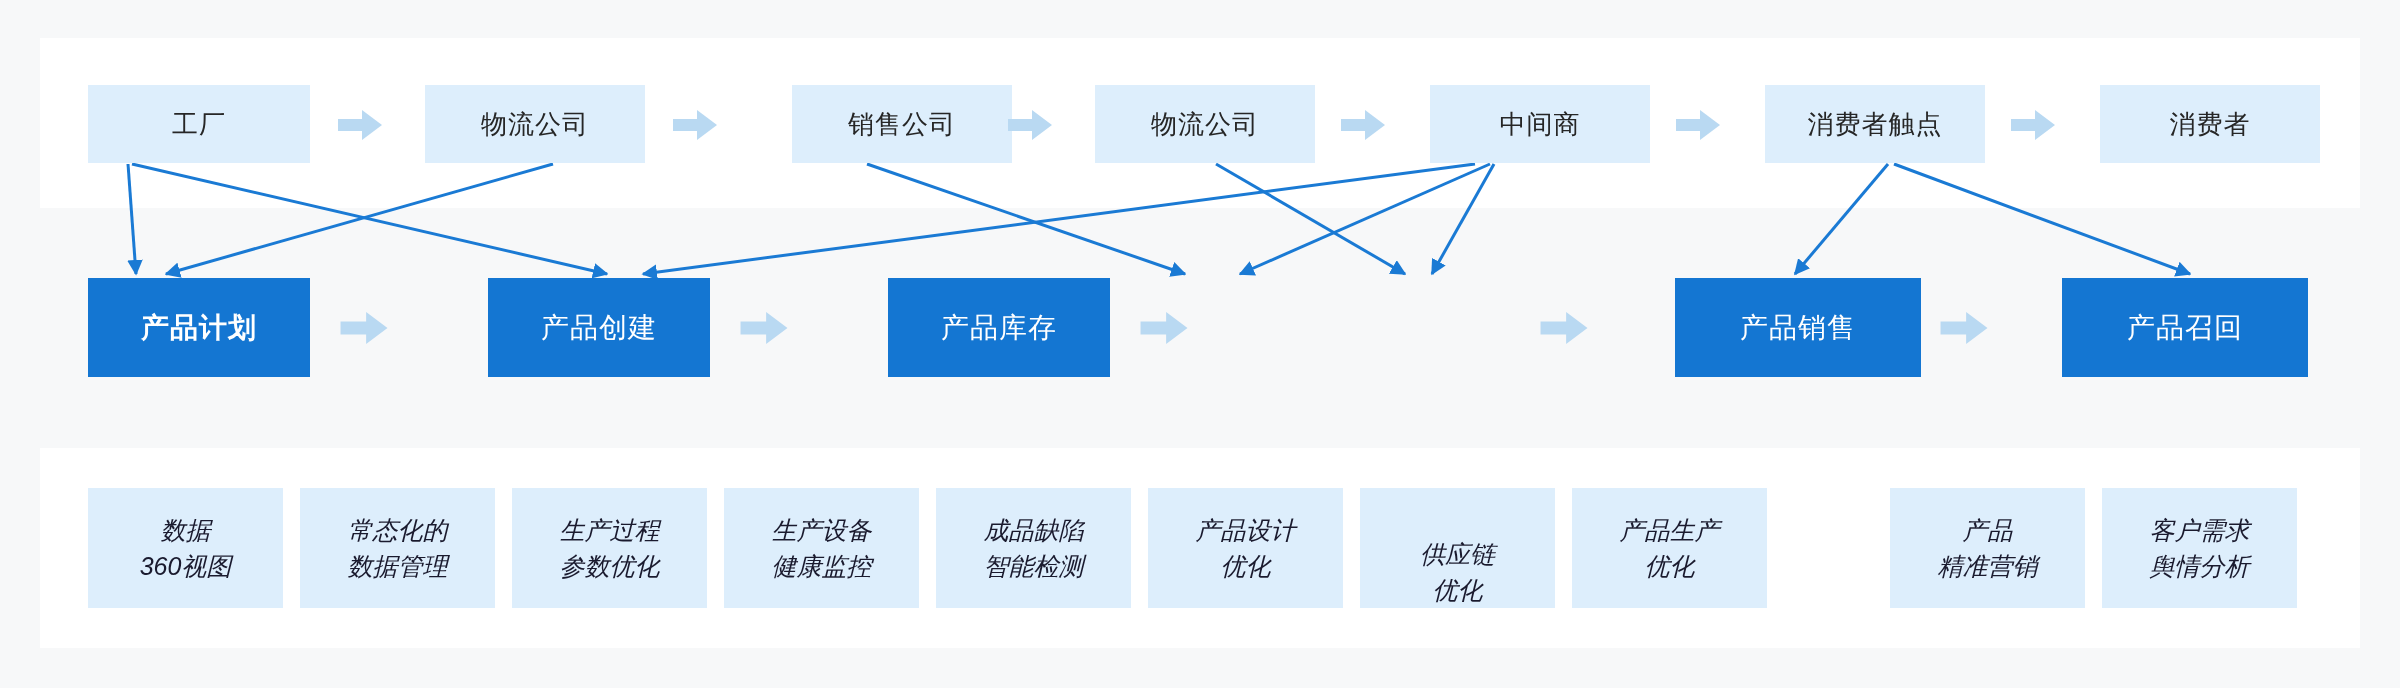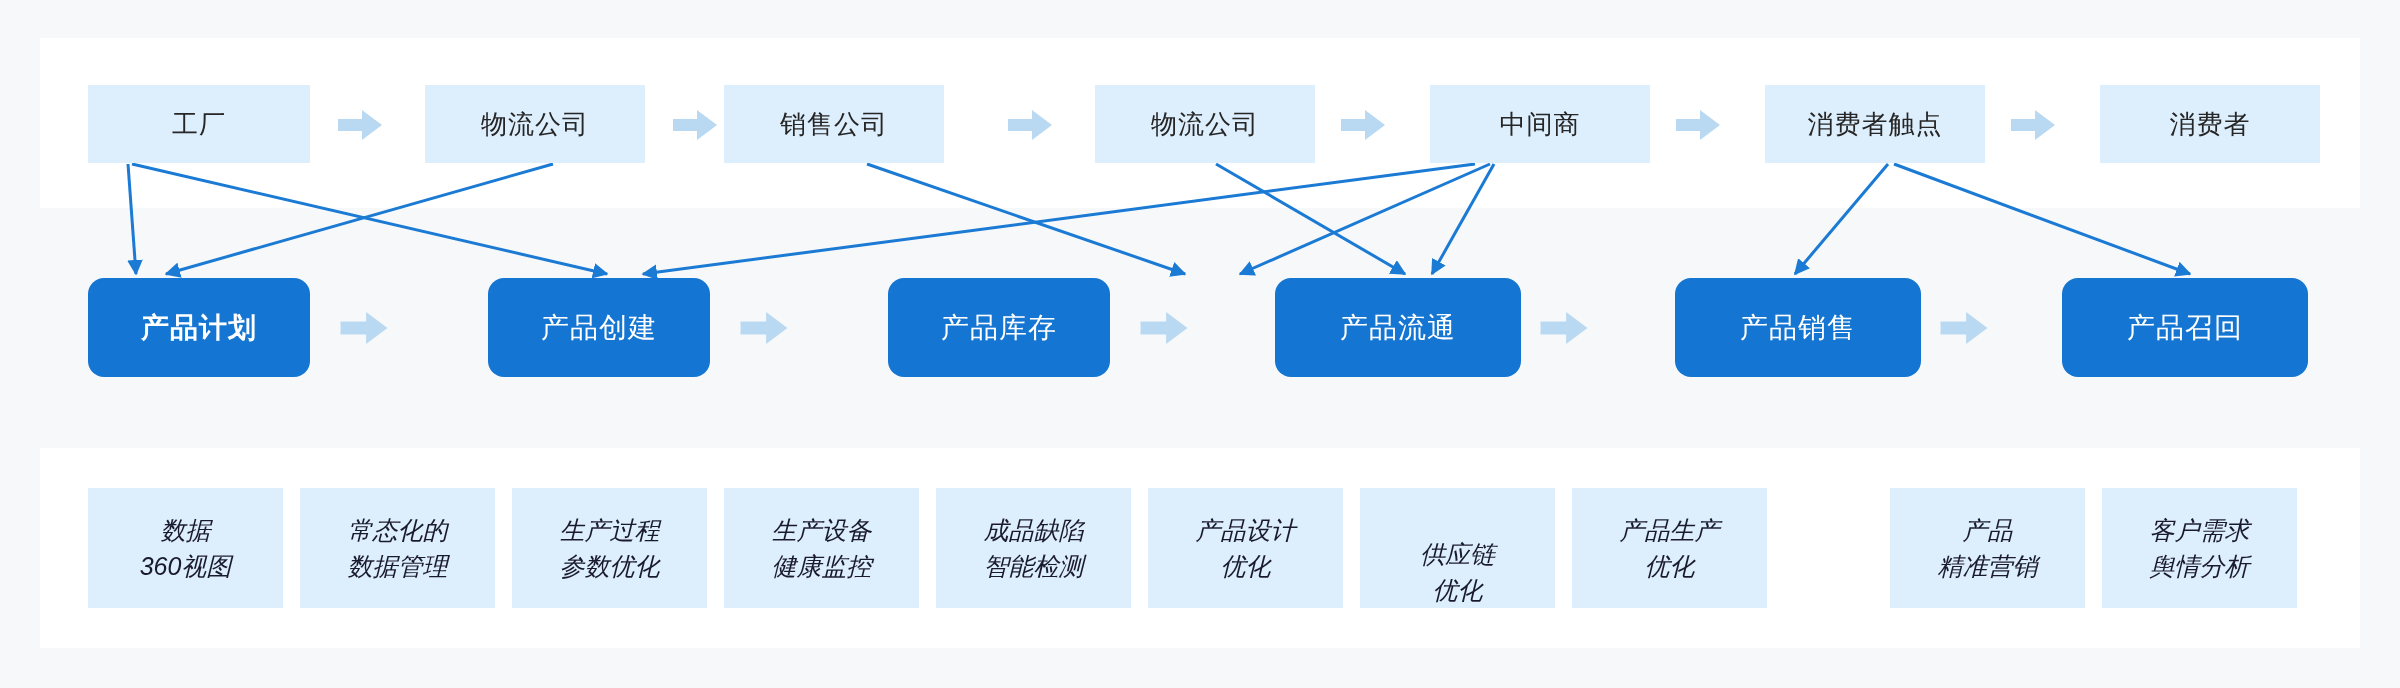--- a/index.html
+++ b/index.html
@@ -31,21 +31,20 @@
   .flow-arrow svg{display:block;}
 
   
   #row-stages{position:absolute;left:0;top:0;width:2400px;height:400px;}
   .stage-box{
     position:absolute;top:278px;height:99px;
     background:#1476d2;
     display:flex;align-items:center;justify-content:center;
     color:#ffffff;font-size:28px;letter-spacing:1px;
     white-space:nowrap;
-    border-radius:16px;
   }
   .stage-box.is-active{font-weight:bold;}
   .stage-arrow{
     position:absolute;top:312px;width:48px;height:32px;
   }
   .stage-arrow svg{display:block;}
 
   
   #connectors{position:absolute;left:0;top:0;width:2400px;height:688px;pointer-events:none;}
 
@@ -88,21 +87,21 @@
       </g>
   </svg>
 
   <div id="row-actors">
       <div class="actor-box" style="left: 88px; width: 222px; background: rgb(221, 238, 252);">
         <span>工厂</span>
       </div>
       <div class="actor-box" style="left: 425px; width: 220px; background: rgb(221, 238, 252);">
         <span>物流公司</span>
       </div>
-      <div class="actor-box" style="left: 724px; width: 220px; background: rgb(221, 238, 252);">
+      <div class="actor-box" style="left: 792px; width: 220px; background: rgb(221, 238, 252);">
         <span>销售公司</span>
       </div>
       <div class="actor-box" style="left: 1095px; width: 220px; background: rgb(221, 238, 252);">
         <span>物流公司</span>
       </div>
       <div class="actor-box" style="left: 1430px; width: 220px; background: rgb(221, 238, 252);">
         <span>中间商</span>
       </div>
       <div class="actor-box" style="left: 1765px; width: 220px; background: rgb(221, 238, 252);">
         <span>消费者触点</span>
@@ -144,23 +143,20 @@
 
   <div id="row-stages">
       <div class="stage-box is-active" style="left: 88px; width: 222px; background: rgb(20, 118, 210); color: rgb(255, 255, 255);">
         <span>产品计划</span>
       </div>
       <div class="stage-box" style="left: 488px; width: 222px; background: rgb(20, 118, 210); color: rgb(255, 255, 255);">
         <span>产品创建</span>
       </div>
       <div class="stage-box" style="left: 888px; width: 222px; background: rgb(20, 118, 210); color: rgb(255, 255, 255);">
         <span>产品库存</span>
-      </div>
-      <div class="stage-box" style="left: 1275px; width: 246px; background: rgb(20, 118, 210); color: rgb(255, 255, 255);">
-        <span>产品流通</span>
       </div>
       <div class="stage-box" style="left: 1675px; width: 246px; background: rgb(20, 118, 210); color: rgb(255, 255, 255);">
         <span>产品销售</span>
       </div>
       <div class="stage-box" style="left: 2062px; width: 246px; background: rgb(20, 118, 210); color: rgb(255, 255, 255);">
         <span>产品召回</span>
       </div>
       <div class="stage-arrow" style="left: 340px;">
         <svg width="48" height="32" viewBox="0 0 44 30" xmlns="http://www.w3.org/2000/svg">
           <path d="M0 9 H24 V0 L44 15 L24 30 V21 H0 Z" fill="#b9d9f2"></path>

